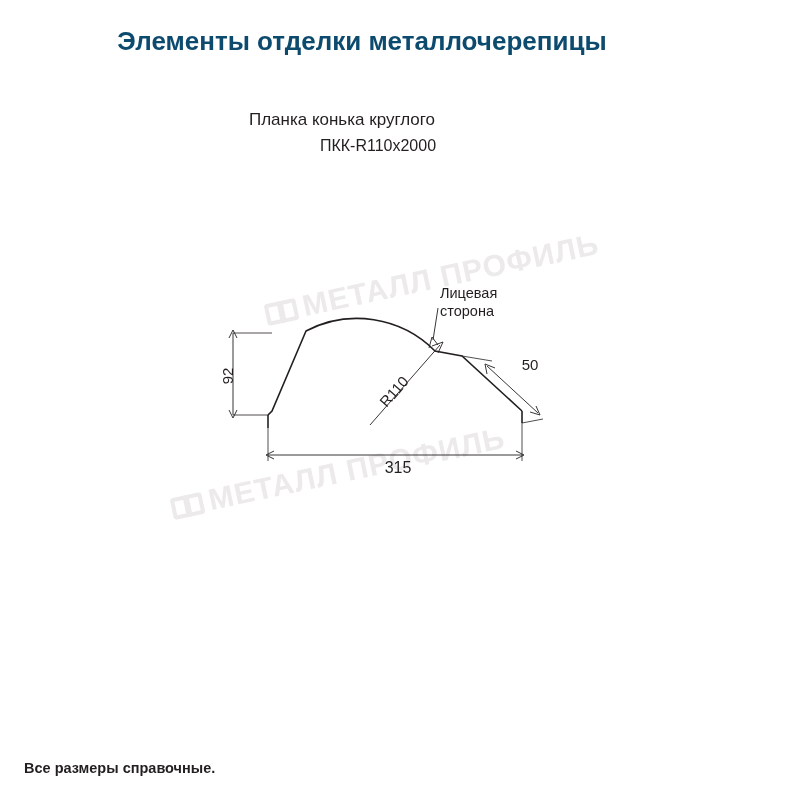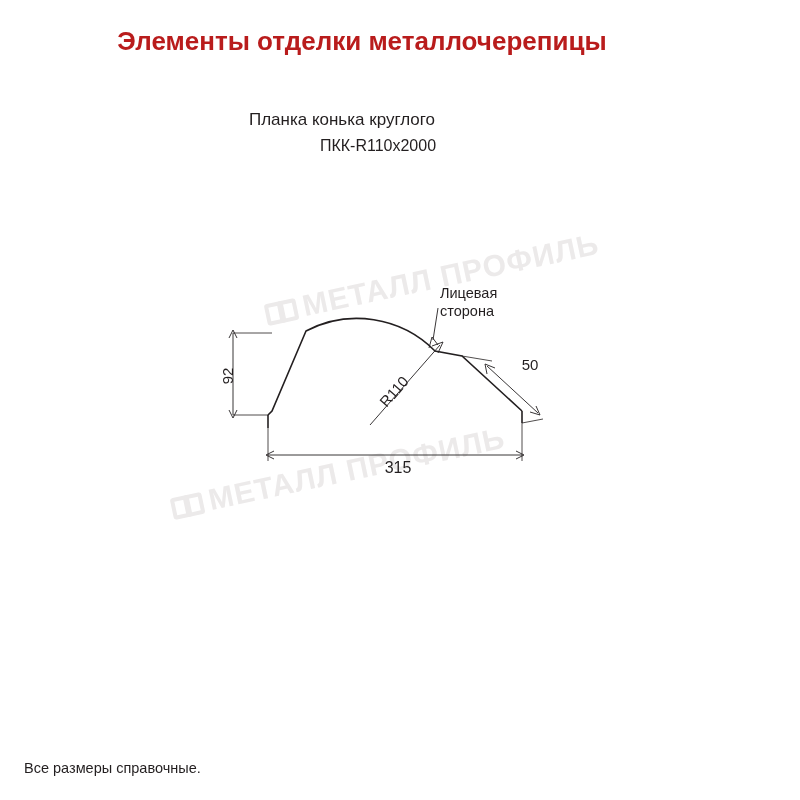--- a/index.html
+++ b/index.html
@@ -21,21 +21,21 @@
   }
   .title {
     position: absolute;
     top: 26px;
     left: 0;
     width: 724px;
     text-align: center;
     font-size: 26px;
     font-weight: bold;
     letter-spacing: 0px;
-    color: #b91c1c;
+    color: #0c4a6e;
   }
   .subtitle {
     position: absolute;
     top: 110px;
     left: 0;
     width: 684px;
     text-align: center;
     font-size: 17px;
     color: #231f20;
   }
@@ -83,20 +83,21 @@
   }
   .wm-logo .sq-a { left: 0; top: 2px; width: 11px; height: 14px; border-radius: 3px; }
   .wm-logo .sq-b { left: 13px; top: 2px; width: 11px; height: 14px; border-radius: 3px; }
   .footer {
     position: absolute;
     left: 24px;
     bottom: 22px;
     font-size: 14.5px;
     line-height: 20px;
     color: #231f20;
+    font-weight: bold;
   }
   .footer div { white-space: nowrap; }
   svg text {
     font-family: "Liberation Sans", sans-serif;
     fill: #231f20;
   }
 </style>
 </head>
 <body>
 

